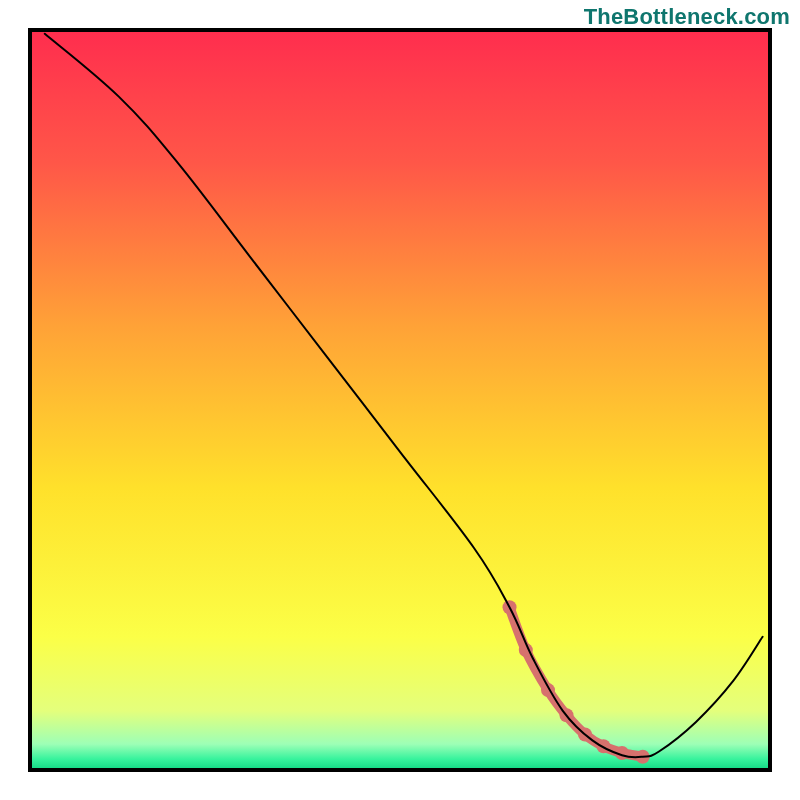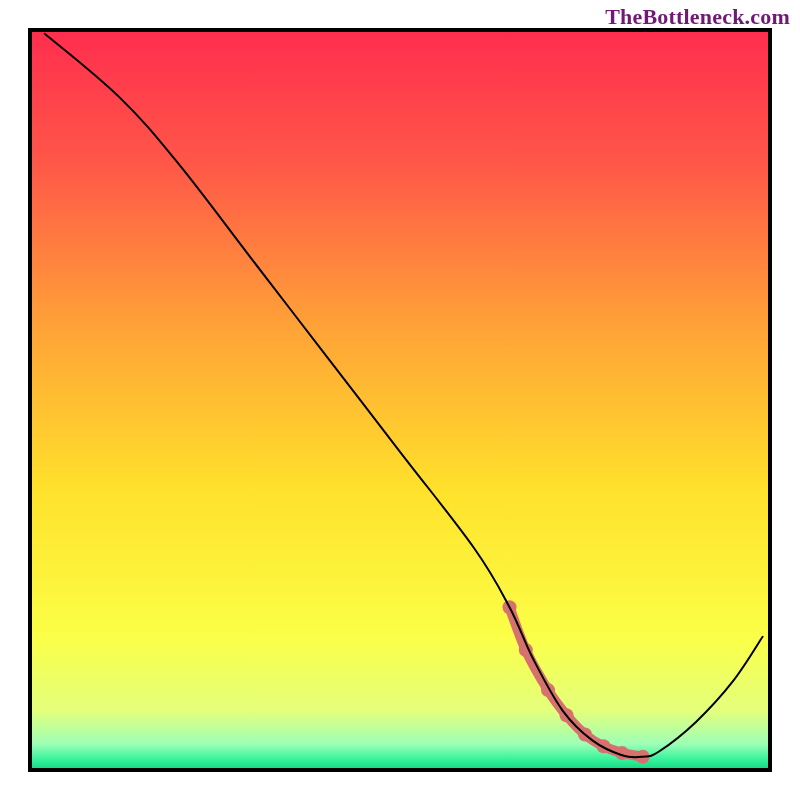--- a/index.html
+++ b/index.html
@@ -14,24 +14,24 @@
     position: absolute;
     left: 0;
     top: 0;
     width: 800px;
     height: 800px;
   }
   .watermark {
     position: absolute;
     top: 4px;
     right: 10px;
-    font-family: Liberation Serif, serif;
+    font-family: Liberation Sans, sans-serif;
     font-size: 22px;
     font-weight: 700;
-    color: #701a75;
+    color: #0f766e;
     letter-spacing: 0.2px;
     user-select: none;
   }
   svg.chart {
     display: block;
   }
 </style>
 </head>
 <body>
 

